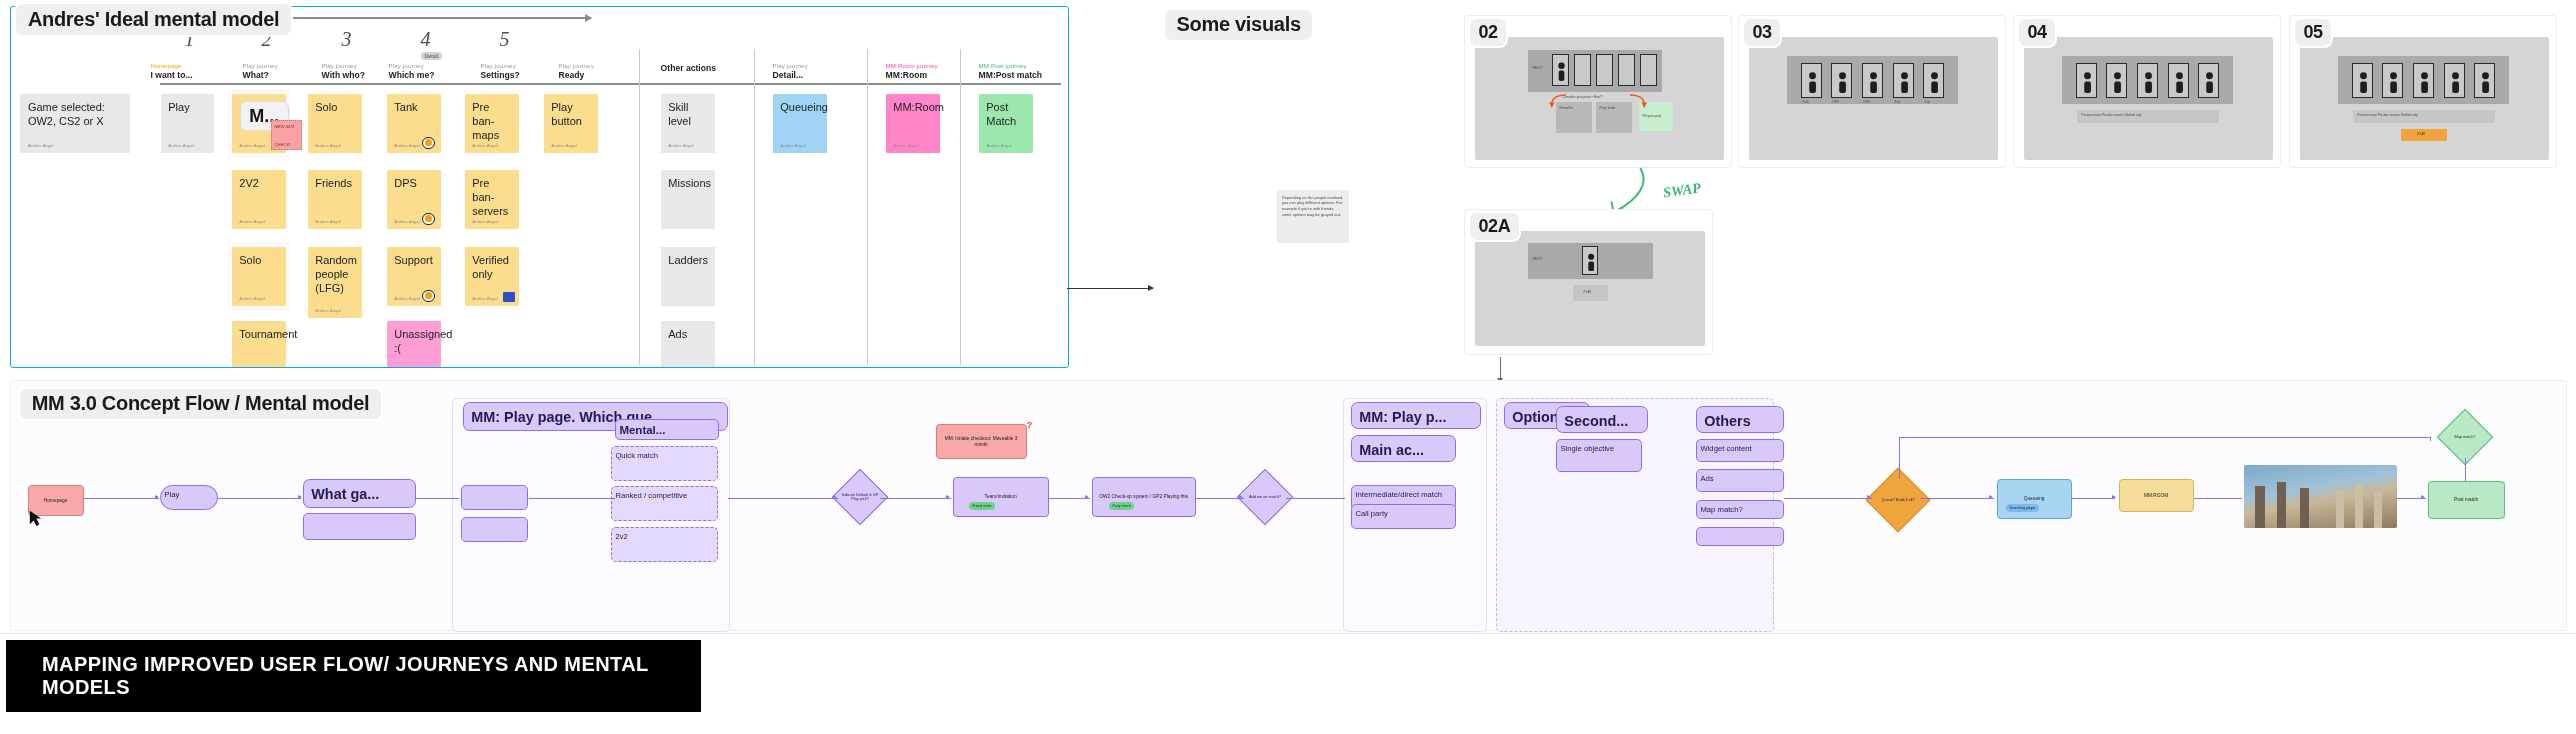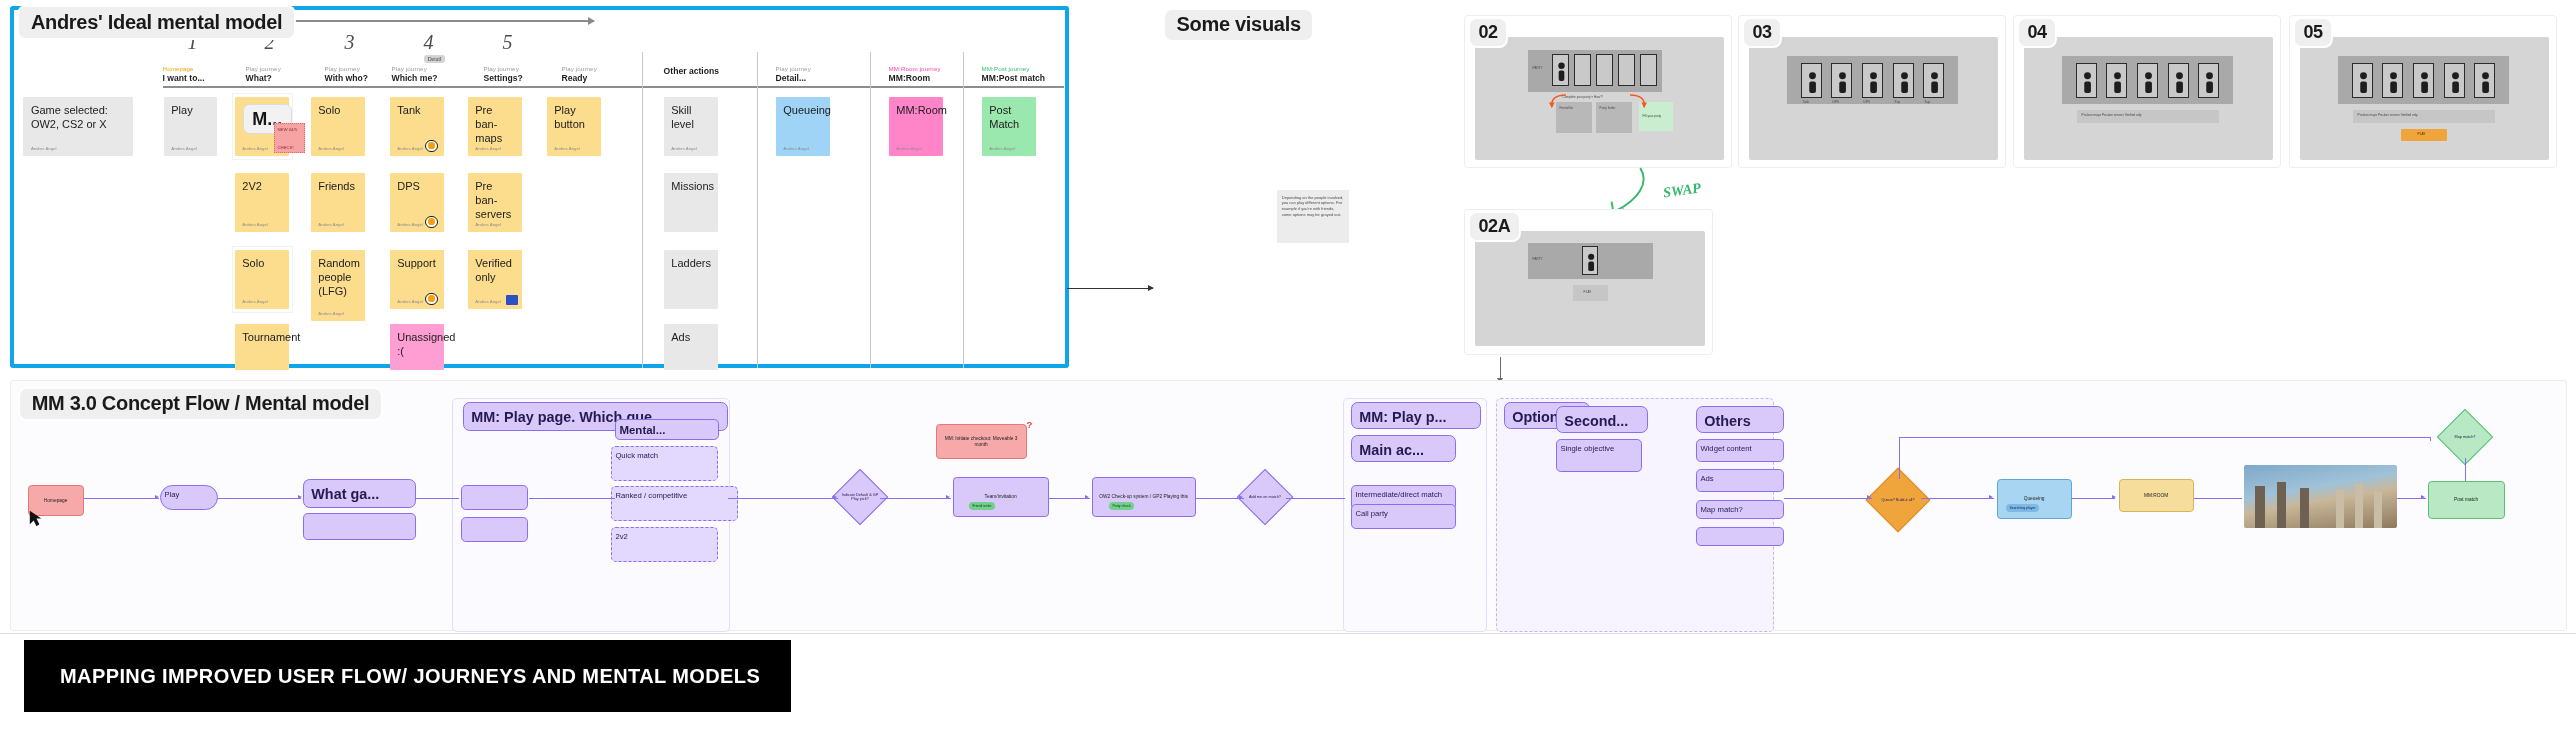--- a/index.html
+++ b/index.html
@@ -1,21 +1,21 @@
 <!DOCTYPE html>
 <html><head>
 <meta charset="utf-8">
 <style>
   * { box-sizing: border-box; margin:0; padding:0; }
   html,body { width:2576px; height:734px; overflow:hidden; background:#ffffff;
     font-family:"Liberation Sans", sans-serif; }
   .canvas { position:relative; width:2576px; height:734px; background:#fff; }
 
   
-  .frame { position:absolute; background:#fff; border:4px solid #0ea5e9; border-radius:2.9px; }
+  .frame { position:absolute; background:#fff; border:1px solid #0ea5e9; border-radius:2.9px; }
   .frame-tag { position:absolute; top:-2.9px; left:5.8px; background:#efefef; color:#1a1a1a;
     border-radius:6.7px; padding:3.8px 11.5px; font-size:20px; font-weight:700; letter-spacing:-0.3px;
     white-space:nowrap; z-index:30; box-shadow:0 0 0 1.9px #fff; }
   .frame-tag.sm { font-size:18px; padding:2.9px 8.6px; }
 
   
   #board { left:9.6px; top:5.8px; width:1059px; height:362px; }
   .board-arrow { position:absolute; left:158px; top:10.5px; width:422px; height:1.9px; background:#8a8a8a; }
   .board-arrow:after { content:""; position:absolute; right:-1px; top:-3.8px; width:0;height:0;
      border-left:7.7px solid #8a8a8a; border-top:4.8px solid transparent; border-bottom:4.8px solid transparent;}
@@ -98,41 +98,41 @@
   .connv { position:absolute; background:#8b6df0; width:1.2px; }
   .arrowhead { position:absolute; width:0;height:0;border-left:4.8px solid #8b6df0;
      border-top:2.9px solid transparent;border-bottom:2.9px solid transparent;}
   .photo { position:absolute; border-radius:1.9px; overflow:hidden;
      background:linear-gradient(170deg,#7fa8c9 0%,#9fc2d8 38%,#c9b79a 55%,#8d7a5e 100%); }
   .photo .col { position:absolute; bottom:0; width:8.6px; background:#c9bda6; }
   .photo .arch{ position:absolute; background:#6e6152; }
   .badge-q { position:absolute; color:#e04646; font-size:9.6px; font-weight:700; }
 
   
-  #banner { position:absolute; left:24px; top:640px; width:767px; height:72px;
+  #banner { position:absolute; left:6px; top:640px; width:695px; height:72px;
      background:#000; display:flex; align-items:center; }
   #banner span { color:#fff; font-size:20px; font-weight:700; letter-spacing:0.4px; padding-left:36px;}
   .hsep { position:absolute; left:0; top:633px; width:2576px; height:1px; background:#e2e2e2;}
 </style>
 </head>
 <body>
 
 <div class="canvas">
 
   <div class="frame" id="board">
     <div class="frame-tag">Andres' Ideal mental model</div>
     <div class="board-arrow"></div>
 
     <div class="colnum" style="left:174px; top:21px;">1</div>
     <div class="colnum" style="left:251px; top:21px;">2</div>
     <div class="colnum" style="left:331px; top:21px;">3</div>
     <div class="colnum" style="left:410px; top:21px;">4<span class="chip">Detail</span></div>
     <div class="colnum" style="left:489px; top:21px;">5</div>
 
-    <div class="colhead" style="left:149px;">
+    <div class="colhead" style="left:140px;">
       <div class="eyebrow orange">Homepage</div>
       <div class="title">I want to...</div>
     </div>
     <div class="colhead" style="left:232px;">
       <div class="eyebrow">Play journey</div>
       <div class="title">What?</div>
     </div>
     <div class="colhead" style="left:311px;">
       <div class="eyebrow">Play journey</div>
       <div class="title">With who?</div>
@@ -472,21 +472,21 @@
   </div>
 
   <div class="frame" id="flow">
     <div class="frame-tag" style="top:7.7px; left:9.6px;">MM 3.0 Concept Flow / Mental model</div>
 
     <div class="fgroup solidish" style="left:441px; top:17px; width:278px; height:234px;"></div>
     <div class="fnode big" style="left:452px; top:21px; width:265px; height:29px;">MM: Play page. Which que...</div>
 
     <div class="fnode" style="left:604px; top:38px; width:104px; height:21px; font-size:11.5px; font-weight:700;">Mental...</div>
     <div class="fnode dash" style="left:600px; top:65px; width:107px; height:35px;">Quick match</div>
-    <div class="fnode dash" style="left:600px; top:105px; width:127px; height:35px;">Ranked / competitive</div>
+    <div class="fnode dash" style="left:600px; top:105px; width:107px; height:35px;">Ranked / competitive</div>
     <div class="fnode dash" style="left:600px; top:146px; width:107px; height:35px;">2v2</div>
 
     <div class="fgroup solidish" style="left:1332px; top:17px; width:144px; height:234px;"></div>
     <div class="fnode big" style="left:1340px; top:21px; width:130px; height:27px;">MM: Play p...</div>
     <div class="fnode big" style="left:1340px; top:54px; width:105px; height:27px;">Main ac...</div>
     <div class="fnode" style="left:1340px; top:88px; width:105px; height:25px;margin-top:16px;">Intermediate/direct match</div>
     <div class="fnode" style="left:1340px; top:123px; width:105px; height:25px;">Call party</div>
 
     <div class="fgroup" style="left:1485px; top:17px; width:278px; height:234px;"></div>
     <div class="fnode big" style="left:1493px; top:21px; width:86px; height:27px;">Optional</div>

